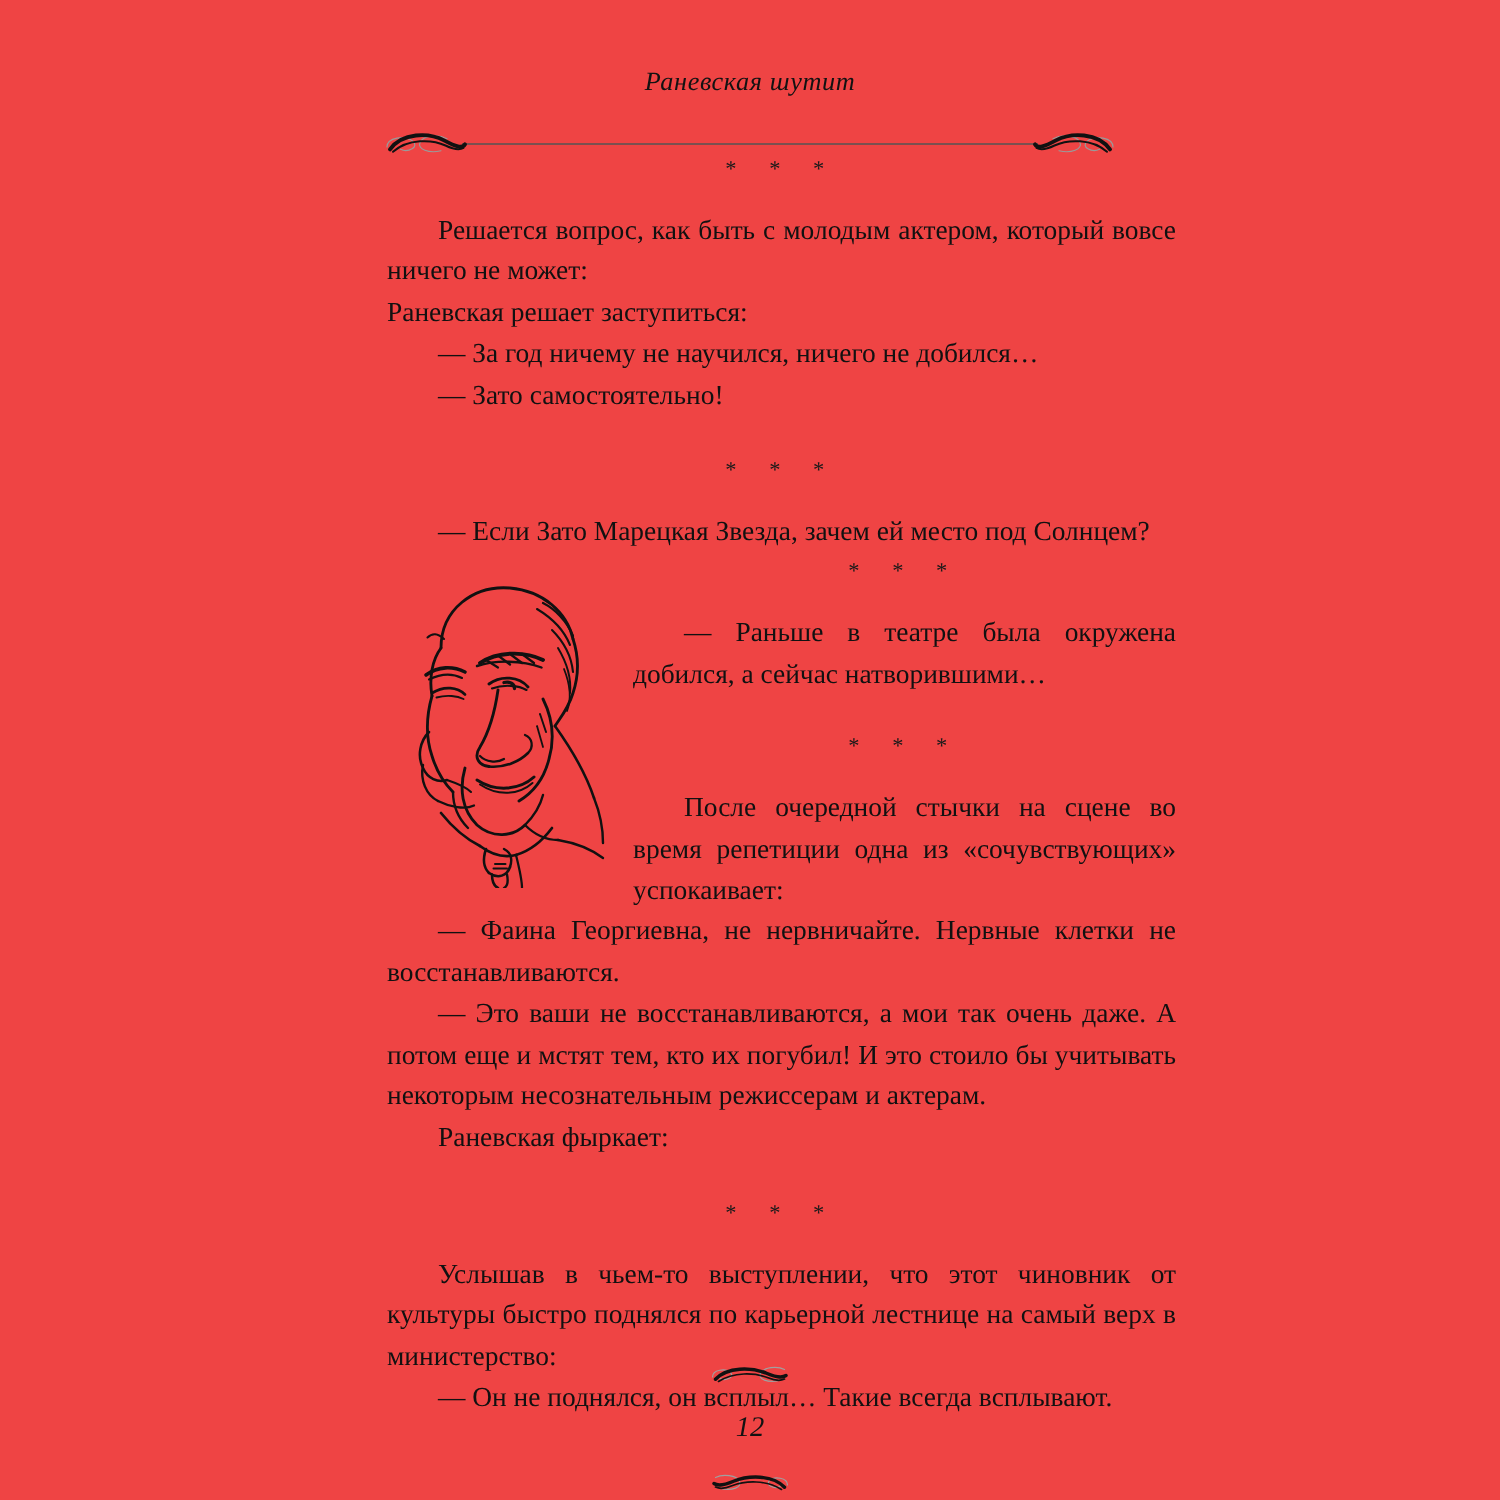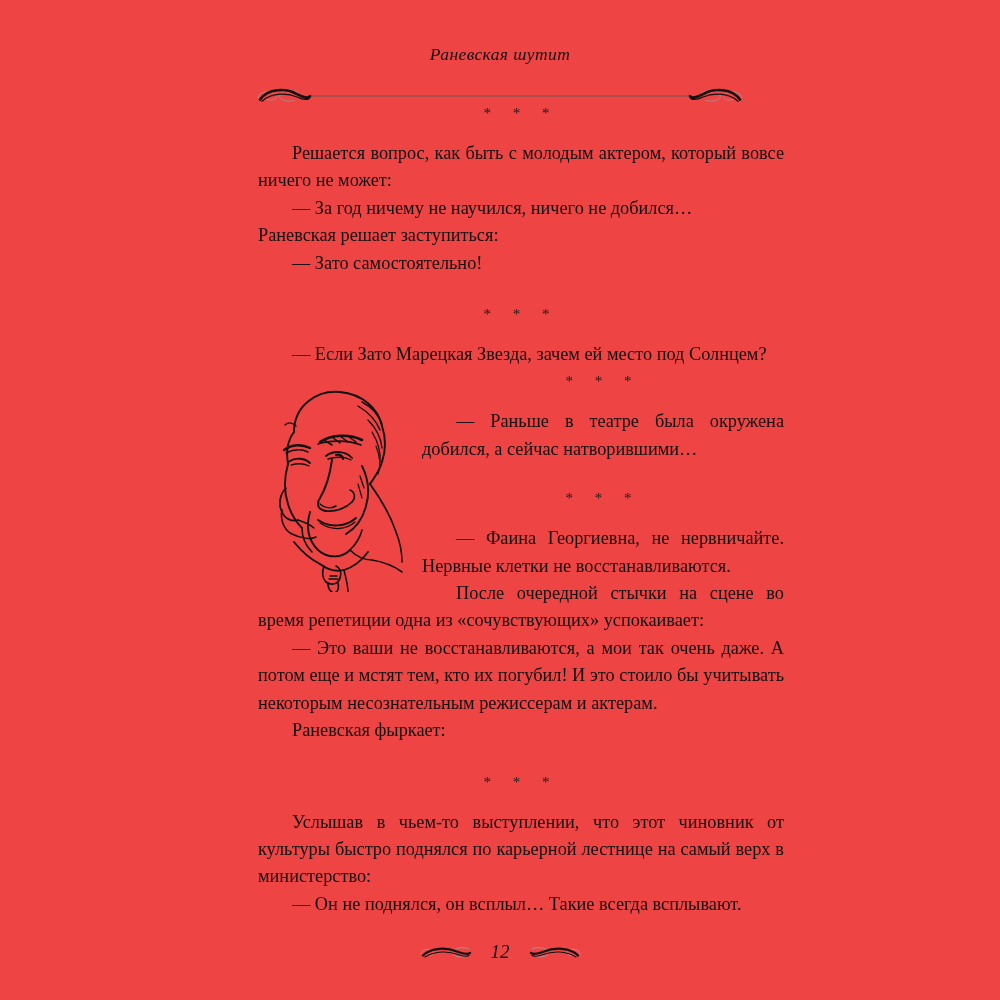--- a/index.html
+++ b/index.html
@@ -113,20 +113,21 @@
   .folio {
     position: absolute;
     left: 250px;
     top: 932px;
     width: 500px;
     height: 40px;
     display: flex;
     align-items: center;
     justify-content: center;
     gap: 16px;
+    flex-direction: column;
   }
   .folio-number {
     font-style: italic;
     font-size: 19px;
     color: #121212;
   }
   .folio-orn svg { display: block; }
 </style>
 </head>
 <body>
@@ -156,22 +157,22 @@
         <path d="M12 15.2 C 22 6.4, 38 6.8, 47 11 C 52 13.4, 56 14.4, 59 12.6" stroke="#111" stroke-width="1.3"></path>
       </g>
     </svg>
   </div>
 
   <div class="column">
 
     <div class="stars">* * *</div>
     <div class="block">
       <p class="para">Решается вопрос, как быть с молодым актером, который вовсе ничего не может:</p>
+      <p class="para noindent">Раневская решает заступиться:</p>
       <p class="para">— За год ничему не научился, ничего не добился…</p>
-      <p class="para noindent">Раневская решает заступиться:</p>
       <p class="para">— Зато самостоятельно!</p>
     </div>
 
     <div class="stars" style="margin-top:30px;">* * *</div>
     <div class="block">
       <p class="para">— Если Зато Марецкая Звезда, зачем ей место под Солнцем?</p>
     </div>
 
     <div class="clearfix">
 
@@ -258,22 +259,22 @@
         </svg>
       </div>
 
       <div class="stars stars-gap-top">* * *</div>
       <div class="block">
         <p class="para">— Раньше в театре была окружена добился, а сейчас натворившими…</p>
       </div>
 
       <div class="stars" style="margin-top:28px;">* * *</div>
       <div class="block">
+        <p class="para">После очередной стычки на сцене во время репетиции одна из «сочувствующих» успокаивает:</p>
         <p class="para">— Фаина Георгиевна, не нервничайте. Нервные клетки не восстанавливаются.</p>
-        <p class="para">После очередной стычки на сцене во время репетиции одна из «сочувствующих» успокаивает:</p>
         <p class="para">— Это ваши не восстанавливаются, а мои так очень даже. А потом еще и мстят тем, кто их погубил! И это стоило бы учитывать некоторым несознательным режиссерам и актерам.</p>
         <p class="para">Раневская фыркает:</p>
       </div>
     </div>
 
     <div class="stars" style="margin-top:30px;">* * *</div>
     <div class="block">
       <p class="para">Услышав в чьем-то выступлении, что этот чиновник от культуры быстро поднялся по карьерной лестнице на самый верх в министерство:</p>
       <p class="para">— Он не поднялся, он всплыл… Такие всегда всплывают.</p>
     </div>

